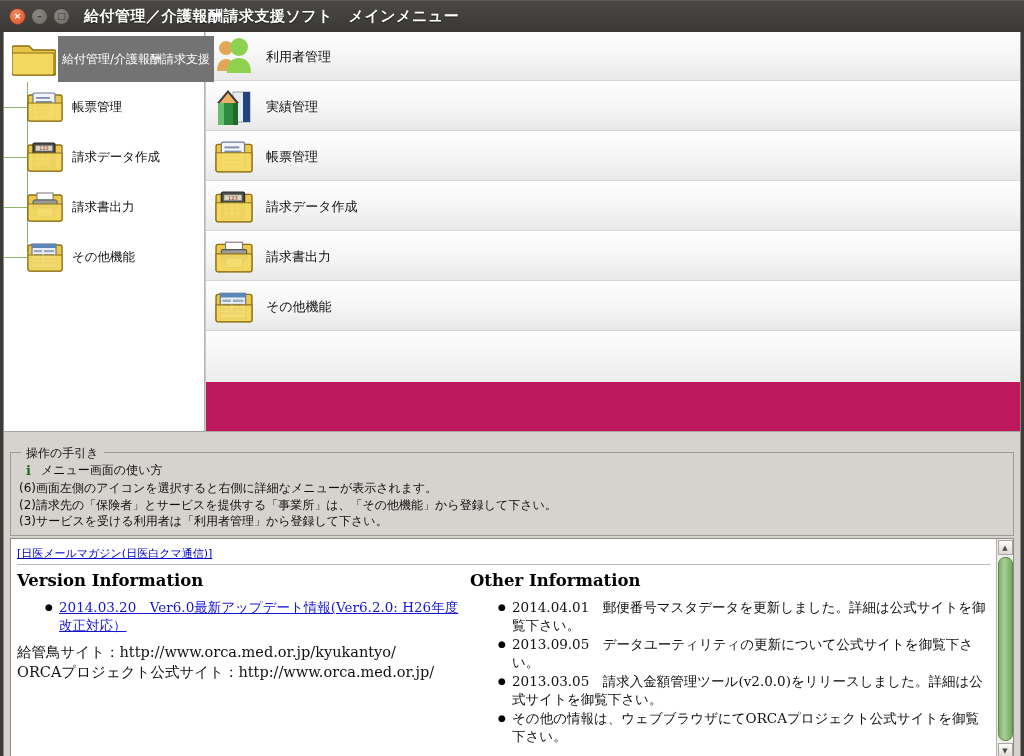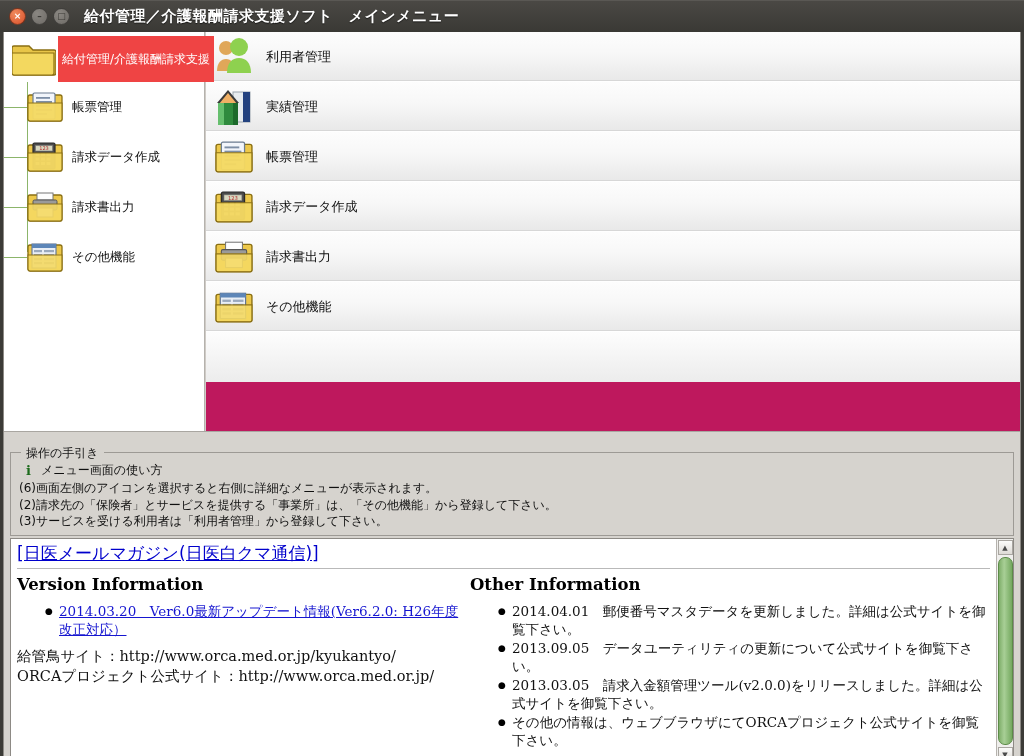--- a/index.html
+++ b/index.html
@@ -74,21 +74,21 @@
     position: relative;
     padding-top: 4px;
   }
   .tree-root {
     display: flex; align-items: center;
     height: 46px;
     padding-left: 8px;
     position: relative;
   }
   .tree-root .root-label {
-    background: #ef4444;
+    background: #737373;
     color: #ffffff;
     font-size: 12px;
     padding: 14px 4px 14px 4px;
     margin-left: 2px;
     white-space: nowrap;
     line-height: 1;
     height: 46px;
     display: flex; align-items: center;
     flex: 1 1 auto;
   }
@@ -196,21 +196,21 @@
     overflow: hidden;
     position: relative;
   }
   .info-content {
     flex: 1 1 auto;
     padding: 3px 6px 6px 6px;
     overflow: hidden;
     font-family: "DejaVu Serif", "Liberation Serif", serif;
   }
   .maillink {
-    font-size: 17px;
+    font-size: 11px;
     color: #0000cc;
     text-decoration: underline;
     font-family: "DejaVu Sans", sans-serif;
     display: inline-block;
     margin-bottom: 2px;
   }
   .hr-line { border-top: 1px solid #b9b9b9; margin: 1px 0 6px 0; }
   .cols { display: flex; gap: 8px; }
   .col-left { width: 445px; flex: 0 0 445px; }
   .col-right { flex: 1 1 auto; }

